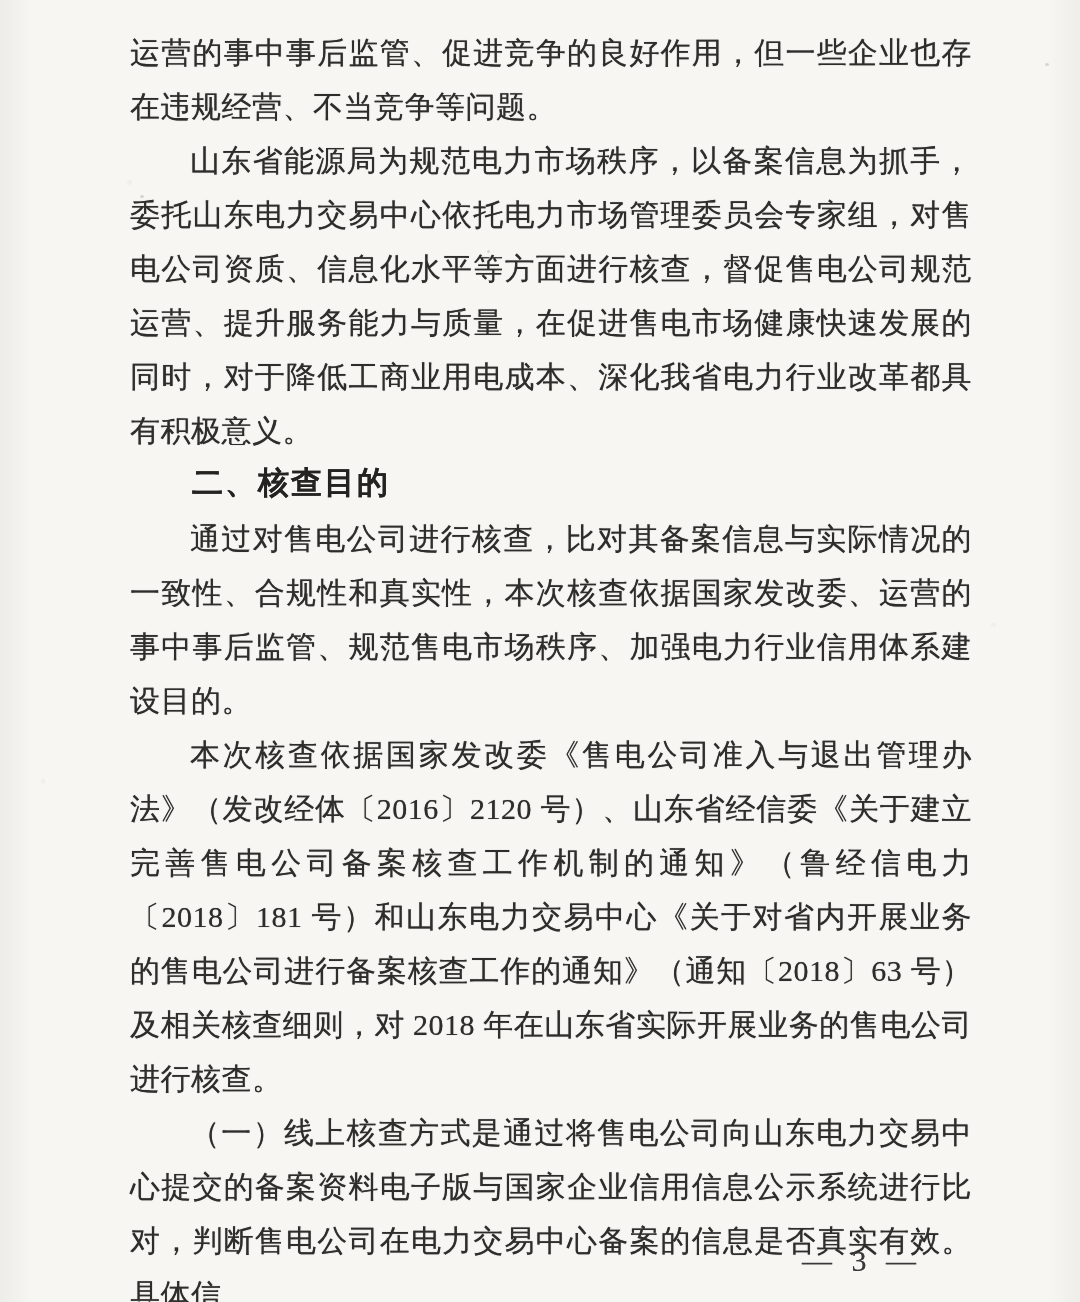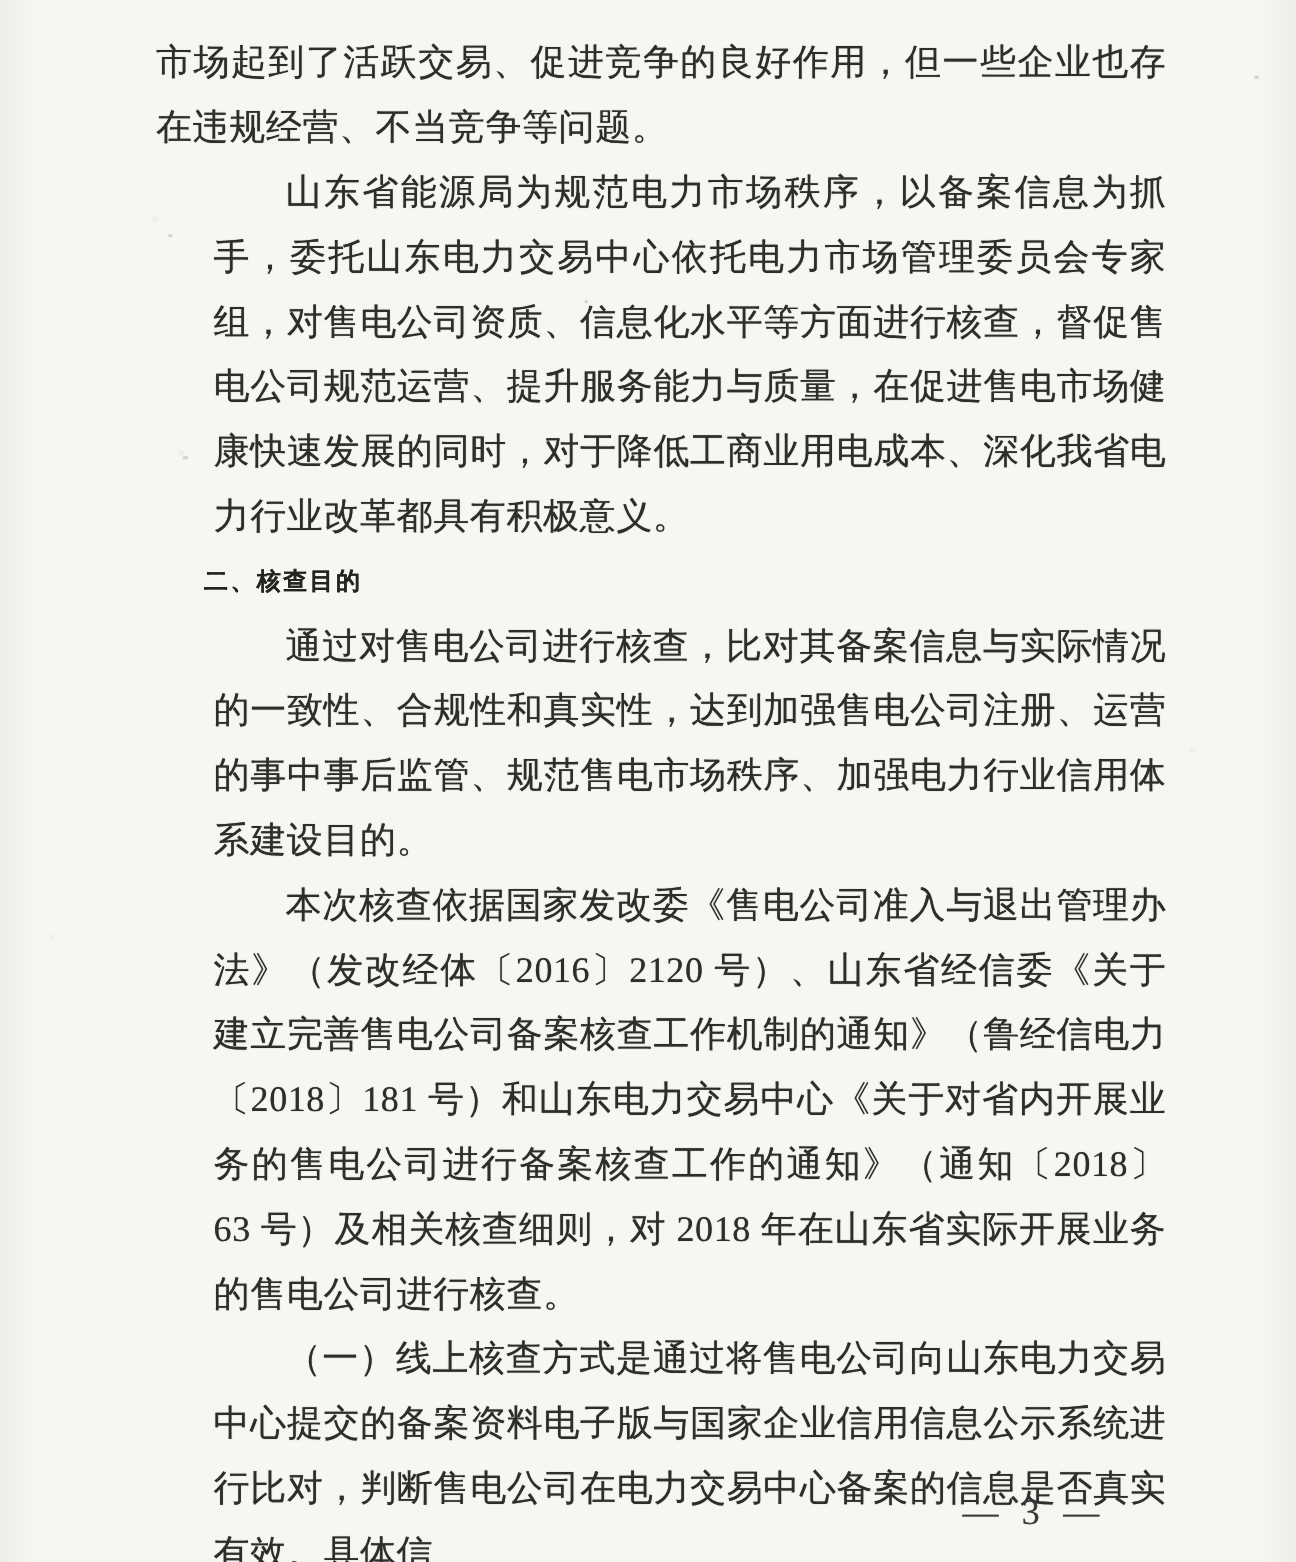--- a/index.html
+++ b/index.html
@@ -31,27 +31,27 @@
     top: 26px;
     width: 842px;
     color: #2e2d2c;
     font-size: 30px;
     line-height: 54px;
     text-align: justify;
     text-shadow: 0 0 0.7px rgba(46,45,44,0.75);
     letter-spacing: 0.5px;
   }
   .block { margin: 0; }
-  .block.paragraph { text-indent: 2em; margin-left: 48px; }
+  .block.paragraph { text-indent: 2em; }
   .block.paragraph-continuation { text-indent: 0; }
   .block.heading {
     text-indent: 2em;
-    font-family: Liberation Serif, serif;
+    font-family: Liberation Mono, monospace;
     font-weight: 700;
-    font-size: 20px;
+    font-size: 31px;
     letter-spacing: 2px;
     color: #242321;
     text-shadow: 0 0 0.5px rgba(36,35,33,0.9);
   }
   .page-number {
     position: absolute;
     right: 158px;
     top: 1244px;
     font-size: 30px;
     letter-spacing: 6px;
@@ -72,22 +72,22 @@
 </head>
 <body>
 
 <div class="scan-page">
   <span class="speck s1"></span>
   <span class="speck s2"></span>
   <span class="speck s3"></span>
   <span class="speck s4"></span>
 
   <div class="doc-body">
-      <div class="block paragraph-continuation">市场起到了活跃交易、促进竞争的良好作用，但一些企业也存在违规经营、不当竞争等问题。</div>
+      <div class="block paragraph-continuation">运营的事中事后监管、促进竞争的良好作用，但一些企业也存在违规经营、不当竞争等问题。</div>
       <div class="block paragraph">山东省能源局为规范电力市场秩序，以备案信息为抓手，委托山东电力交易中心依托电力市场管理委员会专家组，对售电公司资质、信息化水平等方面进行核查，督促售电公司规范运营、提升服务能力与质量，在促进售电市场健康快速发展的同时，对于降低工商业用电成本、深化我省电力行业改革都具有积极意义。</div>
       <div class="block heading">二、核查目的</div>
-      <div class="block paragraph">通过对售电公司进行核查，比对其备案信息与实际情况的一致性、合规性和真实性，达到加强售电公司注册、运营的事中事后监管、规范售电市场秩序、加强电力行业信用体系建设目的。</div>
+      <div class="block paragraph">通过对售电公司进行核查，比对其备案信息与实际情况的一致性、合规性和真实性，本次核查依据国家发改委、运营的事中事后监管、规范售电市场秩序、加强电力行业信用体系建设目的。</div>
       <div class="block paragraph">本次核查依据国家发改委《售电公司准入与退出管理办法》（发改经体〔2016〕2120 号）、山东省经信委《关于建立完善售电公司备案核查工作机制的通知》（鲁经信电力〔2018〕181 号）和山东电力交易中心《关于对省内开展业务的售电公司进行备案核查工作的通知》（通知〔2018〕63 号）及相关核查细则，对 2018 年在山东省实际开展业务的售电公司进行核查。</div>
       <div class="block paragraph">（一）线上核查方式是通过将售电公司向山东电力交易中心提交的备案资料电子版与国家企业信用信息公示系统进行比对，判断售电公司在电力交易中心备案的信息是否真实有效。具体信</div>
     </div>
 
   <div class="page-number">— 3 —</div>
 </div>
 
 </body></html>

